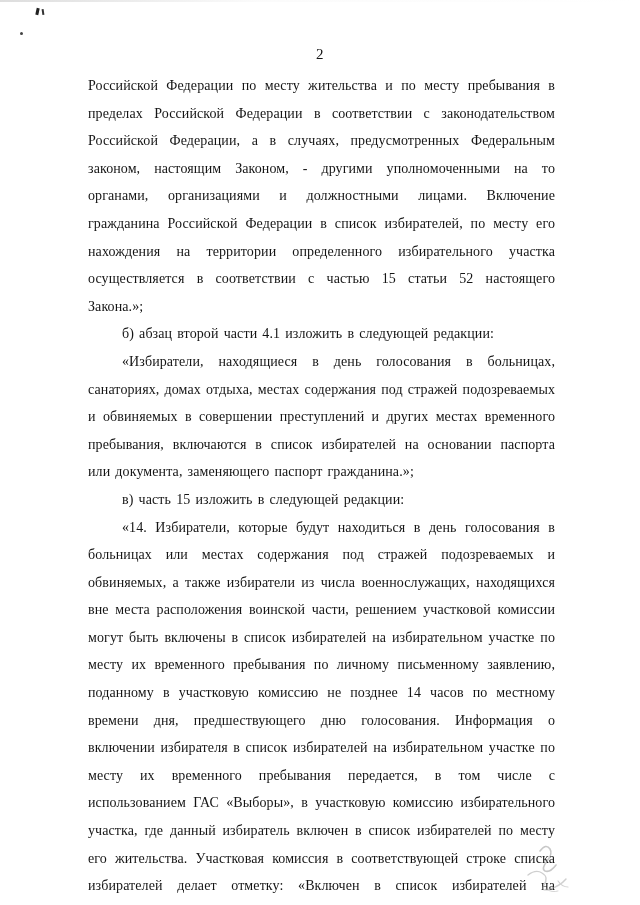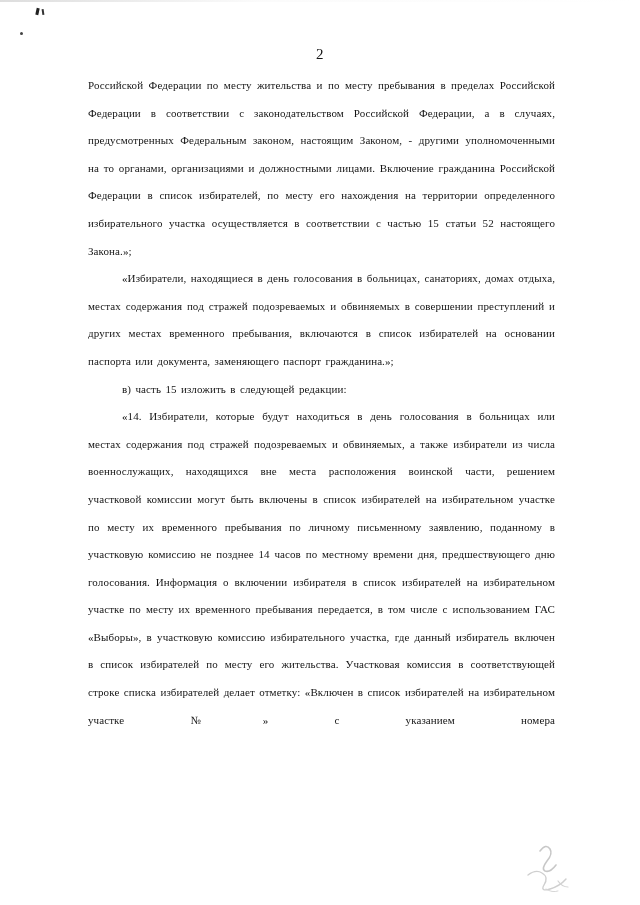--- a/index.html
+++ b/index.html
@@ -61,21 +61,21 @@
     letter-spacing: .5px;
   }
   .content {
     position: absolute;
     top: 72px;
     left: 88px;
     width: 467px;
   }
   .para {
     margin: 0;
-    font-size: 11px;
+    font-size: 14px;
     line-height: 27.6px;
     text-align: justify;
     text-indent: 34px;
     letter-spacing: .1px;
     word-spacing: 1.5px;
   }
   .para.no-indent {
     text-indent: 0;
   }
   .para.continues {
@@ -100,20 +100,21 @@
   <div class="corner-marks">
     <div class="tick1"></div>
     <div class="tick2"></div>
     <div class="dot"></div>
   </div>
 
   <div class="page-number">2</div>
 
   <div class="content">
     <p class="para no-indent">Российской Федерации по месту жительства и по месту пребывания в пределах Российской Федерации в соответствии с законодательством Российской Федерации, а в случаях, предусмотренных Федеральным законом, настоящим Законом, - другими уполномоченными на то органами, организациями и должностными лицами. Включение гражданина Российской Федерации в список избирателей, по месту его нахождения на территории определенного избирательного участка осуществляется в соответствии с частью 15 статьи 52 настоящего Закона.»;</p>
+    <p class="para">б) абзац второй части 4.1 изложить в следующей редакции:</p>
     <p class="para">«Избиратели, находящиеся в день голосования в больницах, санаториях, домах отдыха, местах содержания под стражей подозреваемых и обвиняемых в совершении преступлений и других местах временного пребывания, включаются в список избирателей на основании паспорта или документа, заменяющего паспорт гражданина.»;</p>
     <p class="para">в) часть 15 изложить в следующей редакции:</p>
     <p class="para continues">«14. Избиратели, которые будут находиться в день голосования в больницах или местах содержания под стражей подозреваемых и обвиняемых, а также избиратели из числа военнослужащих, находящихся вне места расположения воинской части, решением участковой комиссии могут быть включены в список избирателей на избирательном участке по месту их временного пребывания по личному письменному заявлению, поданному в участковую комиссию не позднее 14 часов по местному времени дня, предшествующего дню голосования. Информация о включении избирателя в список избирателей на избирательном участке по месту их временного пребывания передается, в том числе с использованием ГАС «Выборы», в участковую комиссию избирательного участка, где данный избиратель включен в список избирателей по месту его жительства. Участковая комиссия в соответствующей строке списка избирателей делает отметку: «Включен в список избирателей на избирательном участке №» с указанием номера</p>
   </div>
 
   <svg class="pencil-scribble" viewBox="0 0 90 56">
     <path d="M52 10 q6 -8 10 -2 q3 5 -3 12 q-6 8 -2 10 q5 2 11 -6" fill="none" stroke="#9b9b9b" stroke-width="1.6" stroke-linecap="round"></path>
     <path d="M40 34 q8 -6 14 -2 q7 4 2 12 q-4 7 6 4 q10 -3 16 -10" fill="none" stroke="#a8a8a8" stroke-width="1.4" stroke-linecap="round"></path>
     <path d="M70 40 q4 6 10 6" fill="none" stroke="#b0b0b0" stroke-width="1.2" stroke-linecap="round"></path>
     <path d="M58 48 q6 4 12 2" fill="none" stroke="#b5b5b5" stroke-width="1" stroke-linecap="round"></path>

